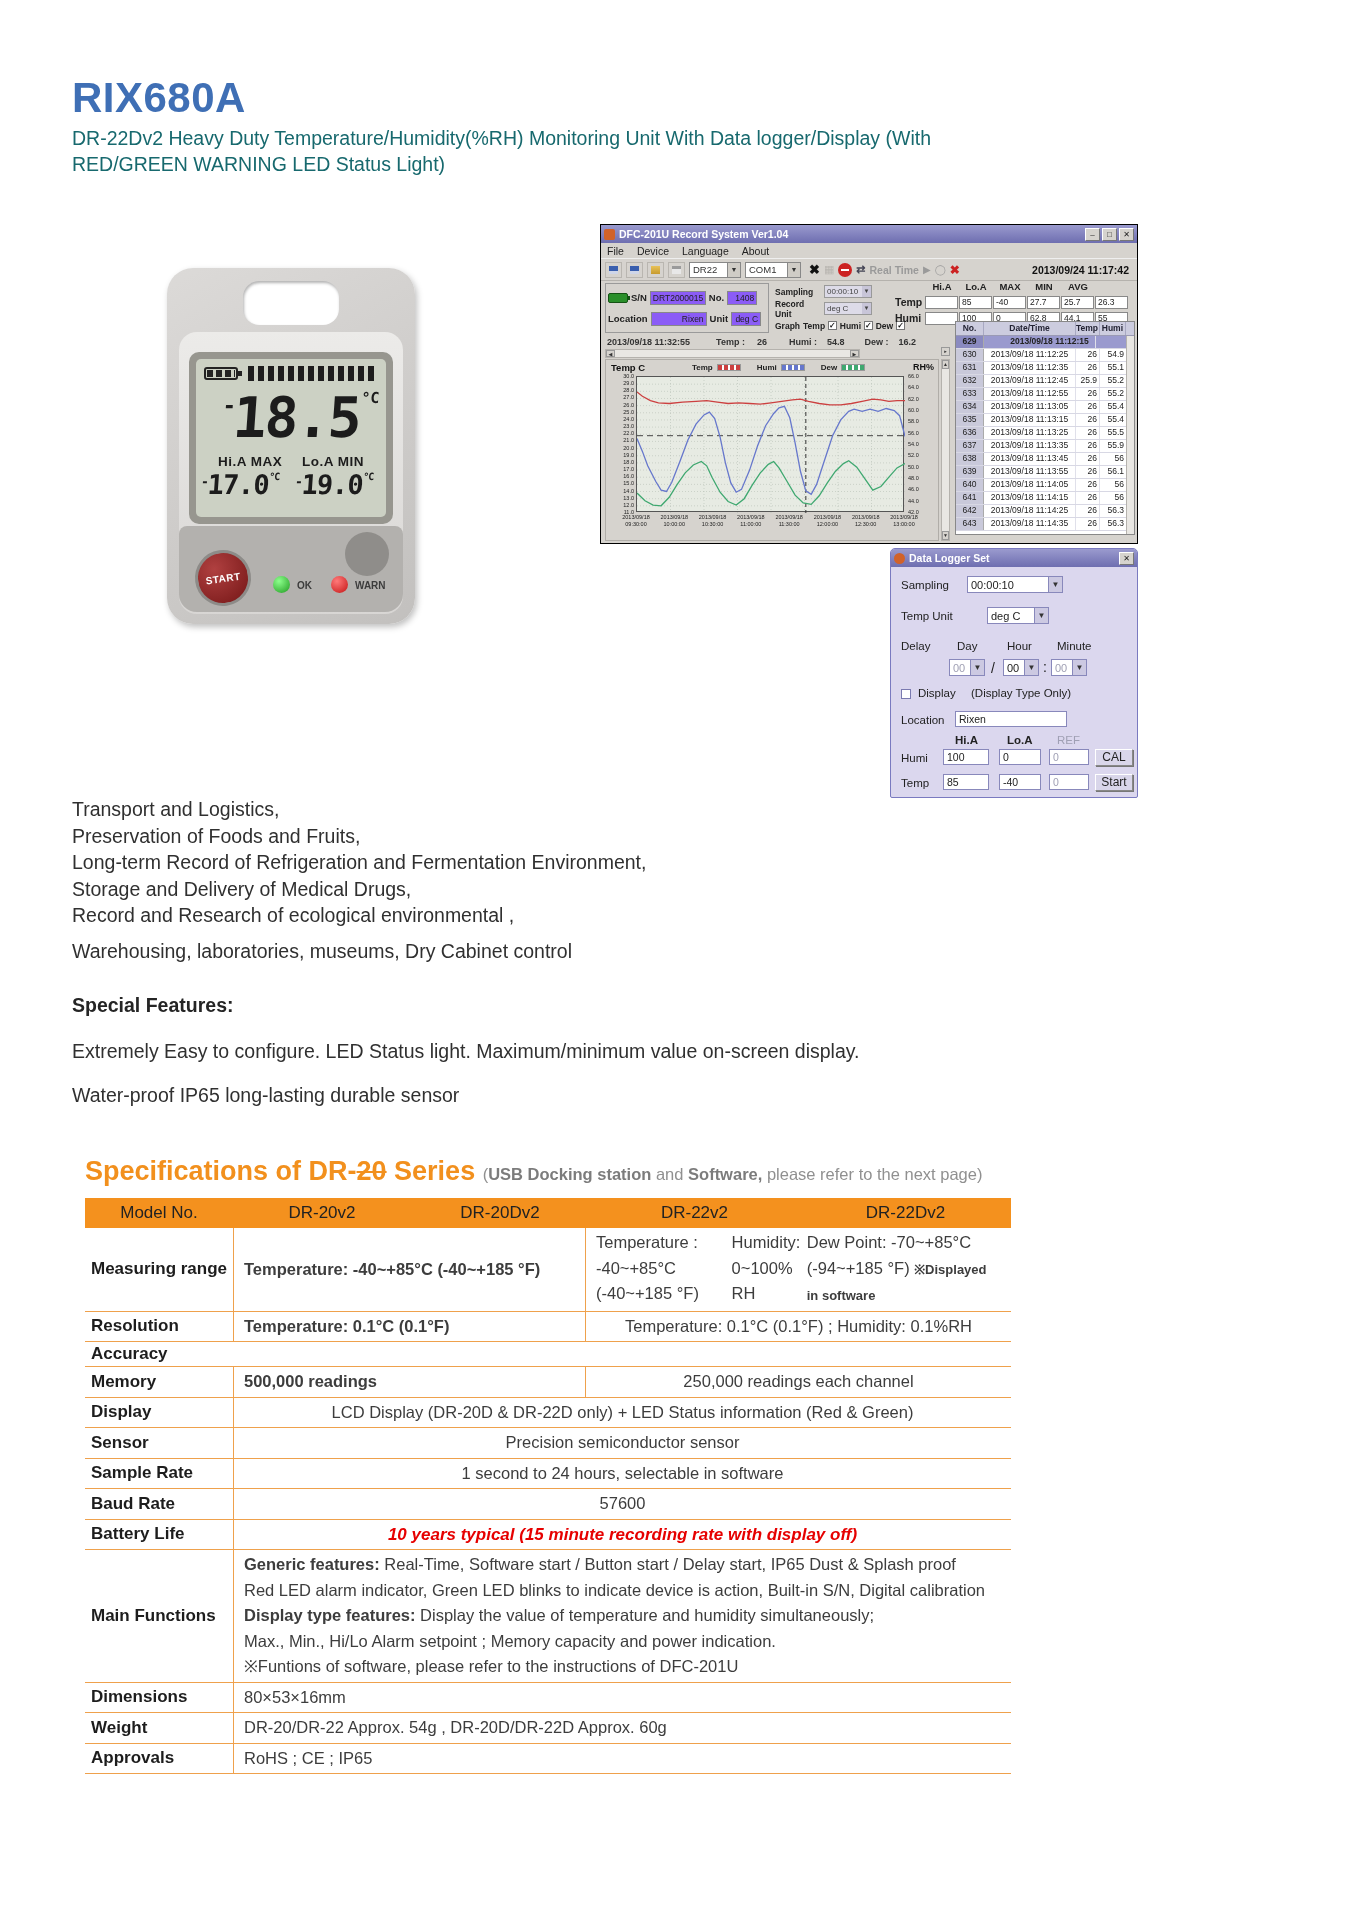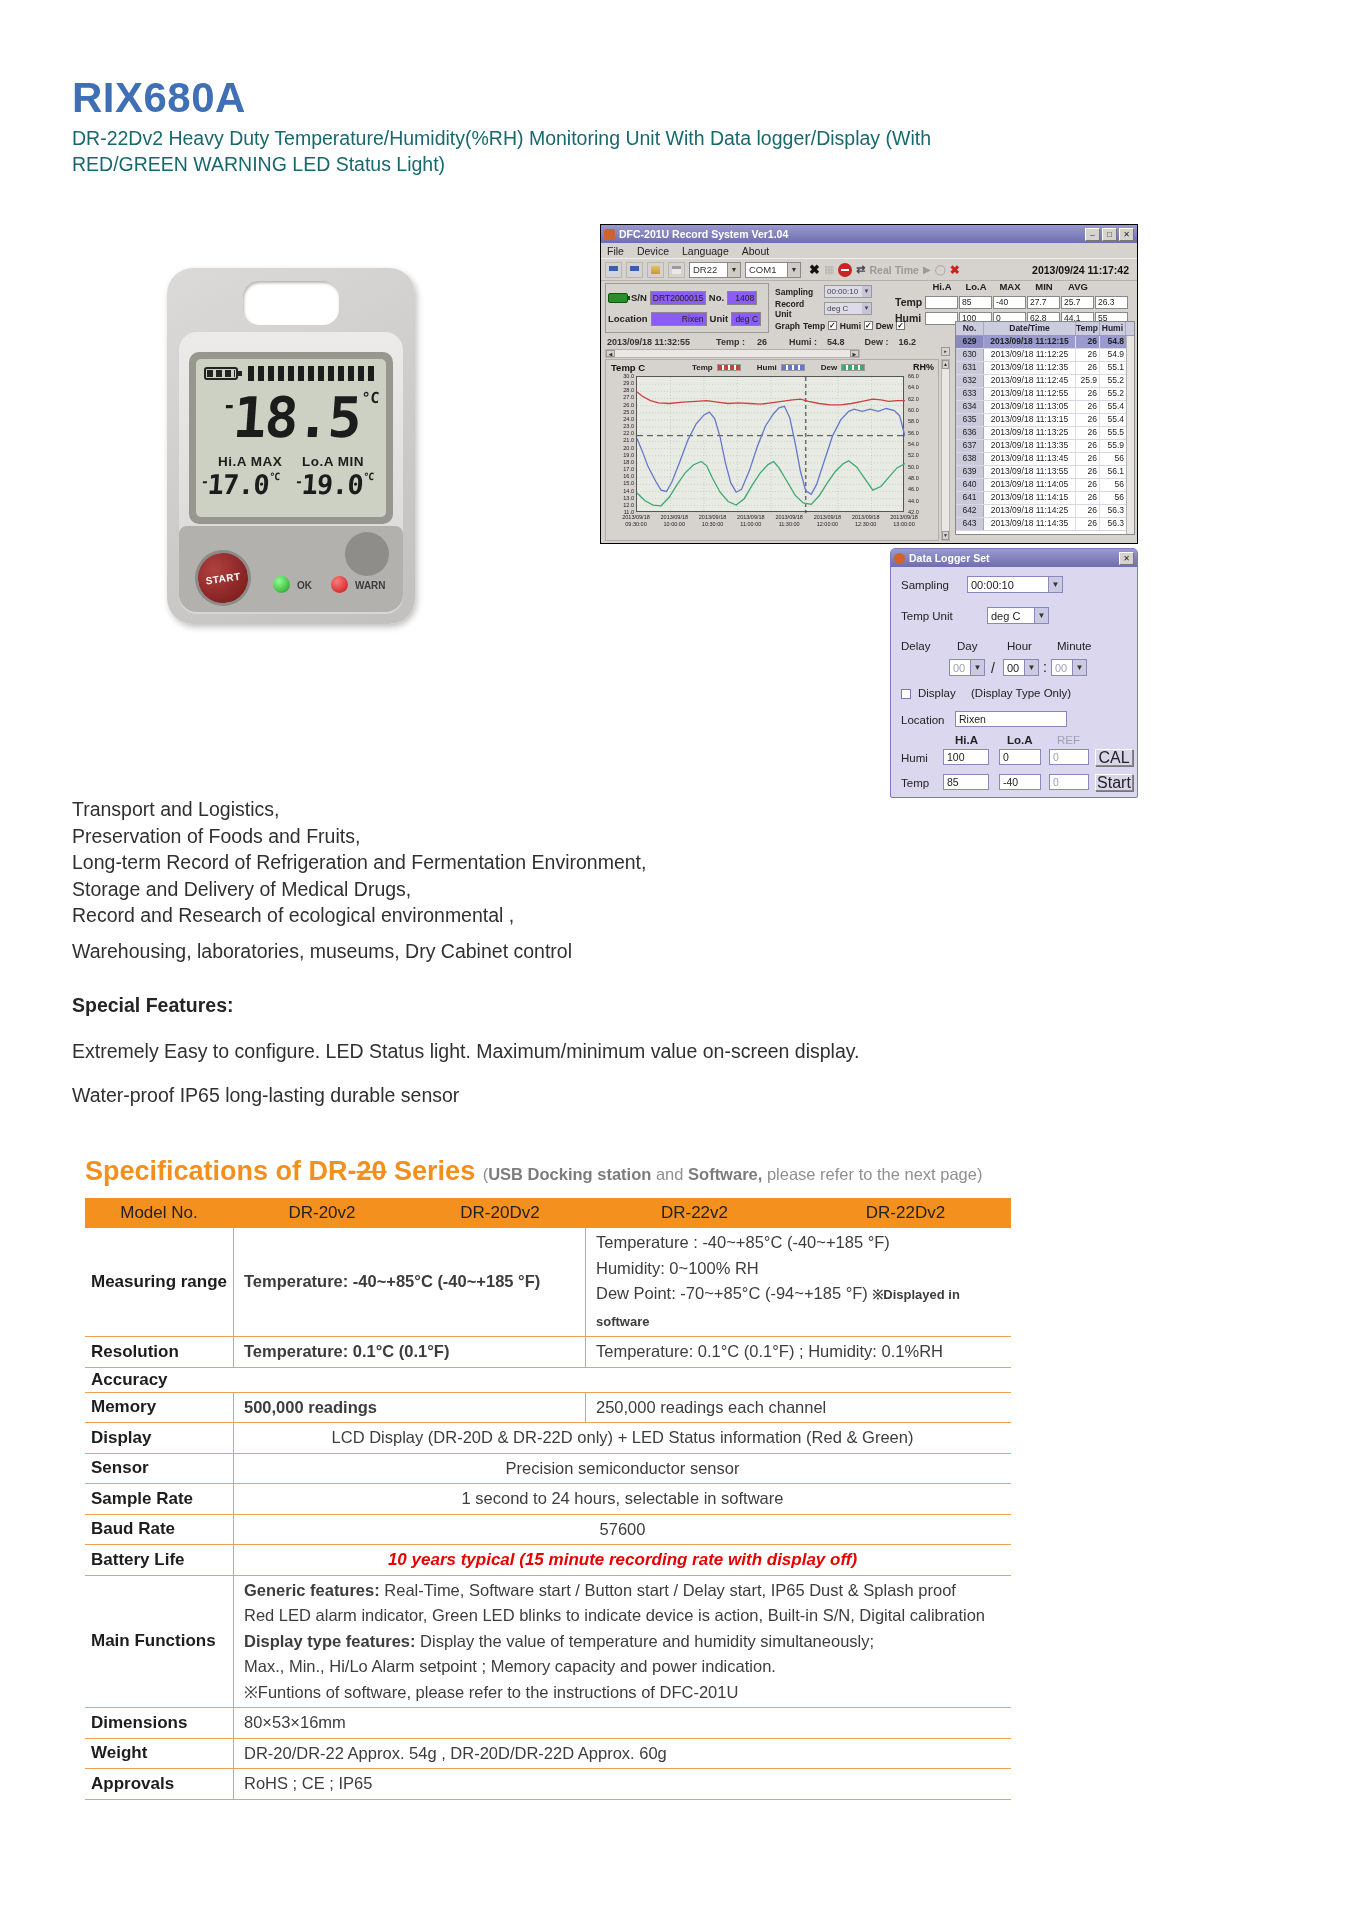--- a/index.html
+++ b/index.html
@@ -88,37 +88,37 @@
   #plot { position:absolute; left:30px; top:16px; width:268px; height:136px; background:#e7ebe3; border:1px solid #555; }
   .tickL { position:absolute; width:26px; text-align:right; font-size:5.5px; color:#222; left:2px; }
   .tickR { position:absolute; left:302px; font-size:5.5px; color:#222; }
   .xlab { position:absolute; font-size:5.5px; color:#222; text-align:center; width:40px; line-height:7px; }
   #vscroll1 { position:absolute; left:340px; top:134px; width:9px; height:182px; background:#e9e7e3; border:1px solid #b5b2ad; }
   #pagebtn { position:absolute; left:340px; top:122px; width:9px; height:9px; background:#d6d3ce; border:1px solid #999; font-size:5px; line-height:7px; text-align:center; }
 
   #logtbl { position:absolute; left:354px; top:96px; width:180px; height:214px; background:#fff; border:1px solid #888; overflow:hidden; }
   .log-hrow { display:flex; height:14px; background:#ccccdf; border-bottom:1px solid #9a9ab5; font-weight:bold; font-size:8.5px; color:#223; }
   .log-row { display:flex; height:13px; font-size:8.5px; border-bottom:1px solid #d8d8e4; color:#222; }
-  .log-row.sel { background:#9a9ace; font-weight:bold; }
+  .log-row.sel { background:#9a9ace; font-weight:bold;gap:20px; }
   .lc-no { width:28px; text-align:center; background:#c9c9da; border-right:1px solid #aaa; flex:none; }
   .log-row.sel .lc-no { background:#8a8ac0; }
   .lc-dt { width:92px; text-align:center; border-right:1px solid #e0e0ea; flex:none; white-space:nowrap; }
   .lc-t { width:24px; text-align:right; padding-right:2px; border-right:1px solid #e0e0ea; flex:none; }
   .lc-h { width:26px; text-align:right; padding-right:2px; flex:none; }
   .log-hrow .lc-no, .log-hrow .lc-dt, .log-hrow .lc-t, .log-hrow .lc-h { background:transparent; border-right:1px solid #a8a8c2; line-height:13px; }
   #logvscroll { position:absolute; right:0; top:14px; width:8px; bottom:0; background:#e9e7e3; border-left:1px solid #b5b2ad; }
 
   
   #dlg { left:890px; top:548px; width:248px; height:250px; background:#dbd7ee; border:1px solid #7a7ac0; border-radius:5px 5px 2px 2px; font-size:11.5px; color:#222; }
   #dlg .titlebar { border-radius:4px 4px 0 0; }
   .dlg-lbl { position:absolute; white-space:nowrap; }
   .dlg-combo { position:absolute; height:17px; background:#fff; border:1px solid #8888bb; display:flex; align-items:center; font-size:11px; padding-left:3px; }
   .dlg-combo .arr { margin-left:auto; width:14px; height:100%; background:#ccc9e2; border-left:1px solid #8888bb; text-align:center; font-size:8px; line-height:15px; color:#333; }
   .dlg-inp { position:absolute; height:16px; background:#fff; border:1px solid #8888bb; font-size:10.5px; padding:1px 3px; }
-  .dlg-btn { position:absolute; height:17px; background:#d9d6ea; border:1px solid #888; border-top-color:#fff; border-left-color:#fff; font-size:16px; text-align:center; line-height:15px; box-shadow:1px 1px 0 #777; }
+  .dlg-btn { position:absolute; height:17px; background:#d9d6ea; border:1px solid #888; border-top-color:#fff; border-left-color:#fff; font-size:12px; text-align:center; line-height:15px; box-shadow:1px 1px 0 #777; }
   .dlg-chk { position:absolute; width:10px; height:10px; background:#fff; border:1px solid #7a7ab0; }
   .grayed { color:#a0a0b4; }
 
   
   #apps { left:72px; top:796px; font-size:19.5px; line-height:26.6px; color:#303030; }
   #apps-extra { left:72px; top:940px; font-size:19.5px; color:#303030; }
   #feat-head { left:72px; top:994px; font-size:19.5px; font-weight:bold; color:#252525; }
   #feat-1 { left:72px; top:1040px; font-size:19.5px; color:#303030; }
   #feat-2 { left:72px; top:1084px; font-size:19.5px; color:#303030; }
 
@@ -132,21 +132,21 @@
   #spec-header span { text-align:center; }
   #spec-header span:nth-child(1){ width:148px; }
   #spec-header span:nth-child(2){ width:178px; }
   #spec-header span:nth-child(3){ width:178px; }
   #spec-header span:nth-child(4){ width:211px; }
   #spec-header span:nth-child(5){ width:211px; }
   .srow { display:flex; border-bottom:1px solid #efa14c; }
   .slabel { width:148px; font-weight:bold; color:#1d1d1d; padding:2px 2px 2px 6px; font-size:17px; display:flex; align-items:center; }
   .szone { flex:1; border-left:1px solid #efa14c; display:flex; }
   .sleft { width:352px; padding:2px 10px; border-right:1px solid #efa14c; display:flex; flex-direction:column; justify-content:center;font-weight:bold; }
-  .sright { flex:1; padding:2px 10px; display:flex; flex-direction:column; justify-content:center; }
+  .sright { flex:1; padding:2px 10px; display:flex; flex-direction:row; justify-content:center; }
   .sfull { flex-direction:column; justify-content:center; padding:2px 10px; }
   .scenter { text-align:center; }
   .sred { color:#e60000; font-weight:bold; font-style:italic; font-size:17px; }
   .sline { line-height:25.5px; }
   .sline .note { font-size:13px; font-weight:bold; }
 </style>
 </head>
 <body>
 
 <div class="abs" id="title">RIX680A</div>

